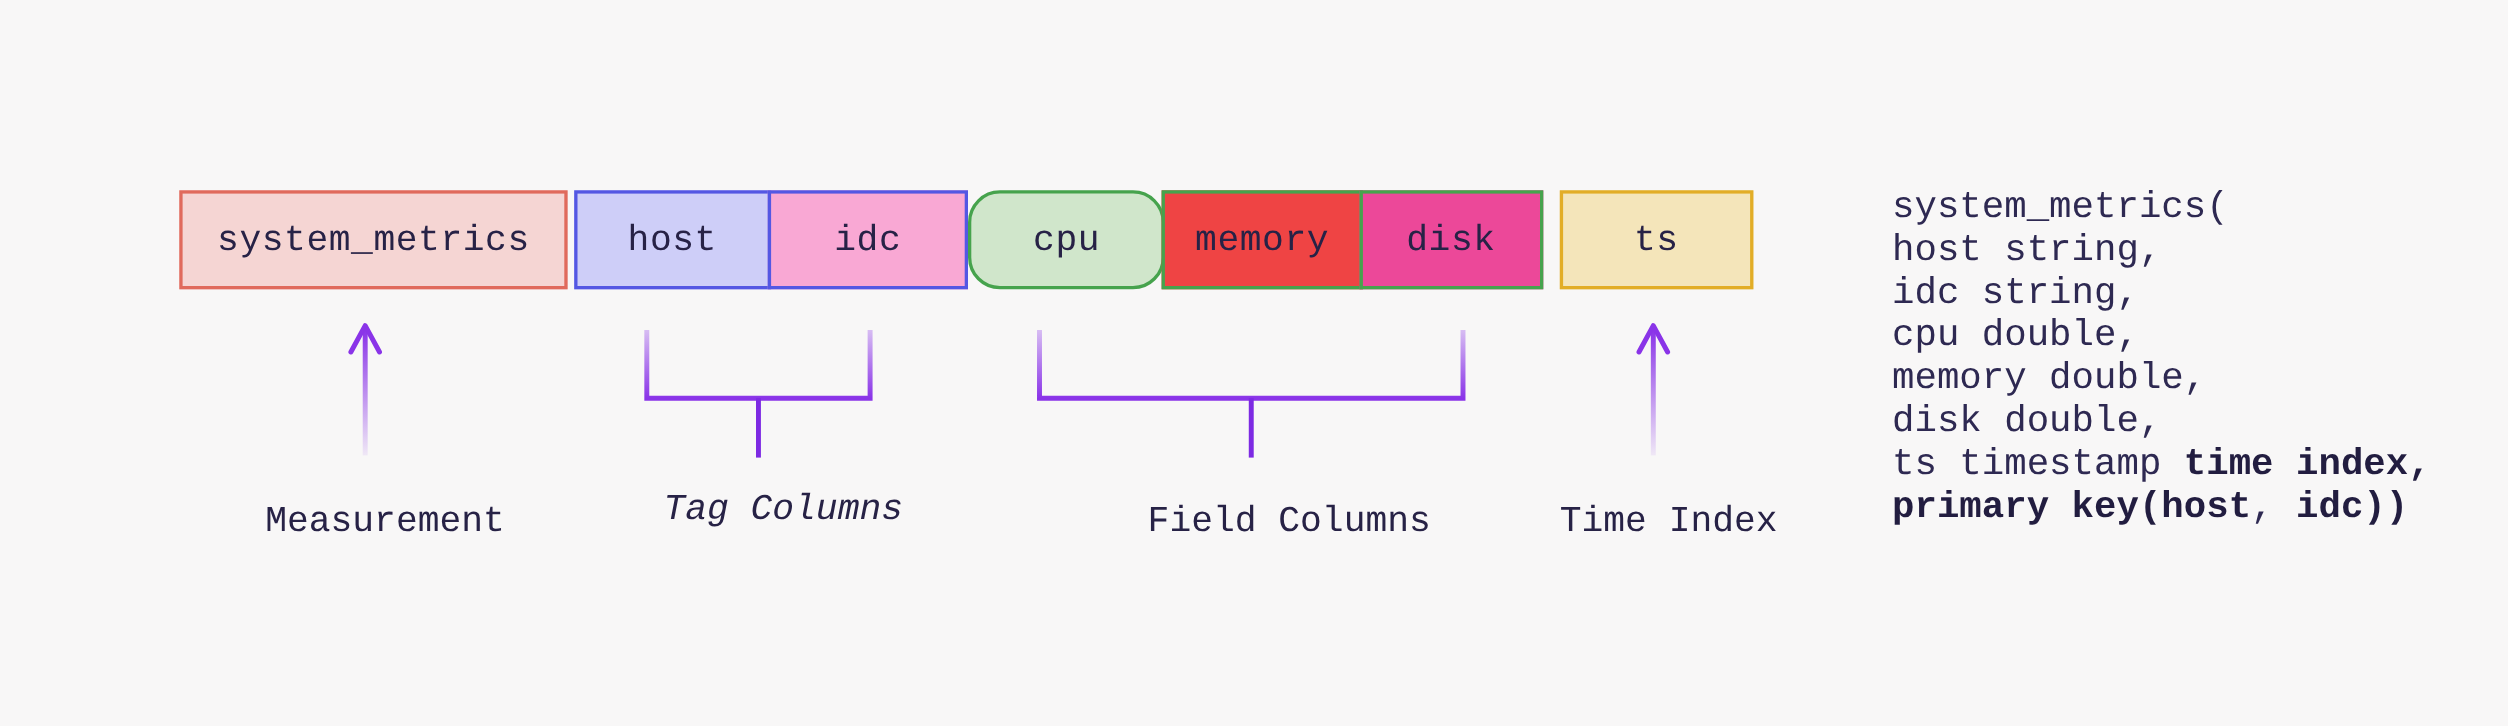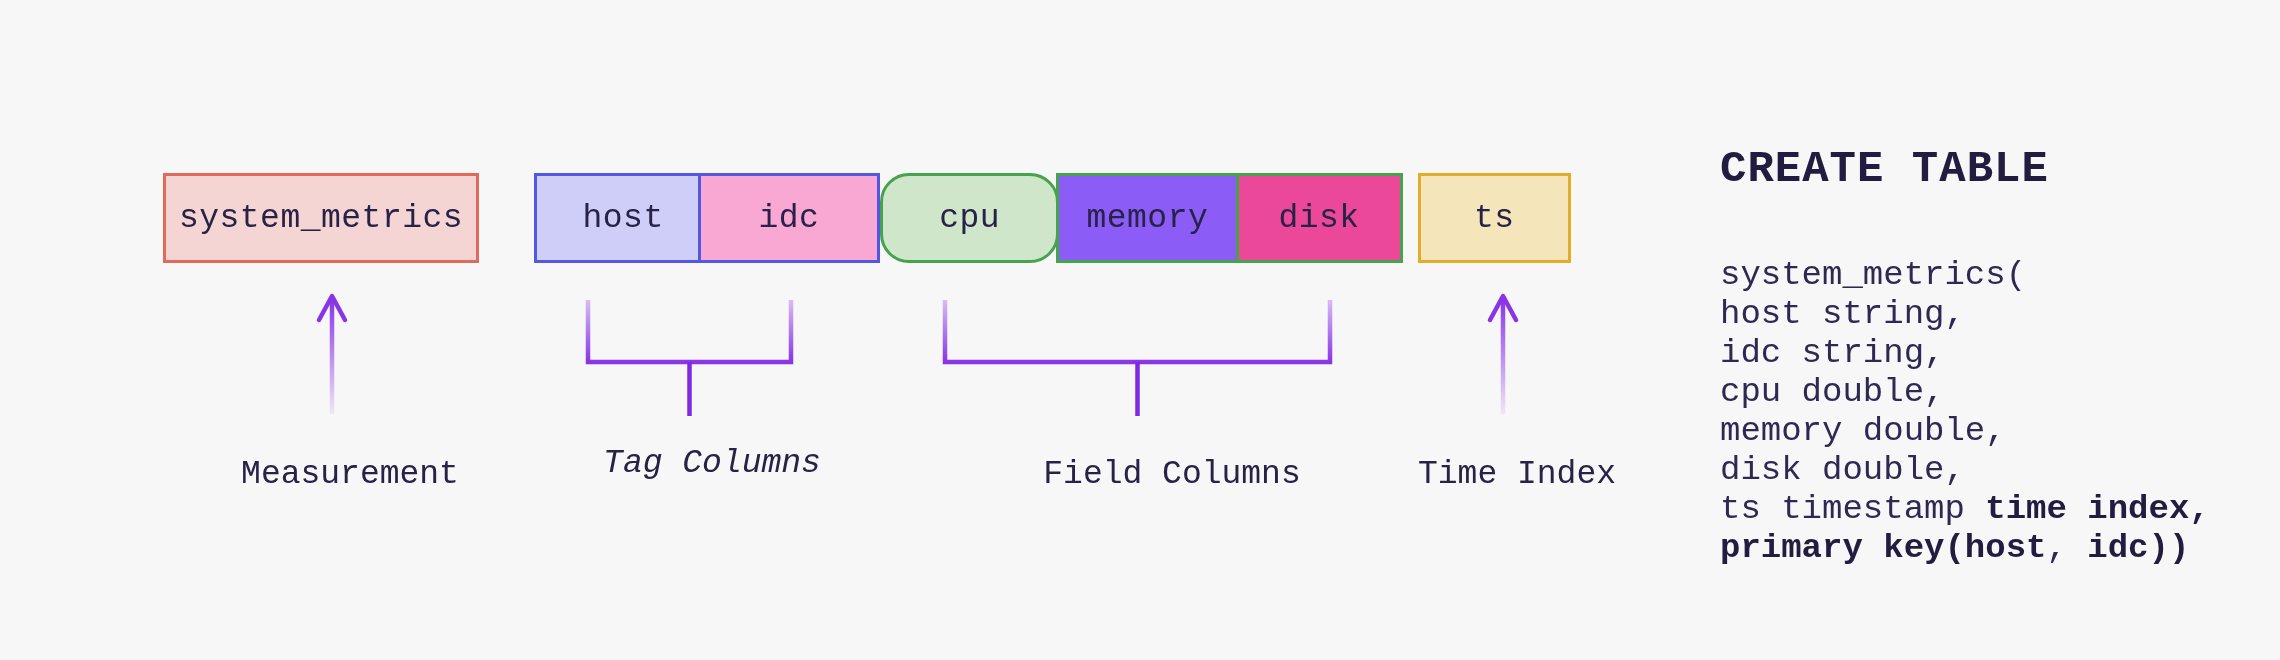--- a/index.html
+++ b/index.html
@@ -59,39 +59,39 @@
     color: #2e2952;
   }
   .sql-line .seg-bold { font-weight: bold; color: #221d40; text-align: right; }
 </style>
 </head>
 <body>
 
 <div class="canvas">
 
   <div id="boxRow">
-      <div class="schema-box" style="left: 163px; width: 316px; background: rgb(245, 213, 211); border-color: rgb(224, 106, 92);">
+      <div class="schema-box" style="left: 163px; width: 353px; background: rgb(245, 213, 211); border-color: rgb(224, 106, 92);">
         <span class="box-label">system_metrics</span>
       </div>
-      <div class="schema-box" style="left: 521.5px; width: 179.25px; background: rgb(206, 206, 248); border-color: rgb(84, 87, 227); margin-left: 12px;">
+      <div class="schema-box" style="left: 521.5px; width: 179.25px; background: rgb(206, 206, 248); border-color: rgb(84, 87, 227);">
         <span class="box-label">host</span>
       </div>
       <div class="schema-box" style="left: 697.75px; width: 182.25px; background: #f9a8d4; border-color: rgb(84, 87, 227);">
         <span class="box-label">idc</span>
       </div>
       <div class="schema-box" style="left: 880px; width: 179.25px; background: rgb(208, 230, 203); border-color: rgb(70, 163, 77); border-radius: 29px;">
         <span class="box-label">cpu</span>
       </div>
-      <div class="schema-box" style="left: 1056.25px; width: 182.25px; background: #8b5cf6; border-color: rgb(70, 163, 77);">
+      <div class="schema-box" style="left: 1056.25px; width: 182.25px; background: #ef4444; border-color: rgb(70, 163, 77);">
         <span class="box-label">memory</span>
       </div>
       <div class="schema-box" style="left: 1235.5px; width: 167px; background: #ec4899; border-color: rgb(70, 163, 77);">
         <span class="box-label">disk</span>
       </div>
-      <div class="schema-box" style="left: 1417.75px; width: 153px; background: rgb(244, 229, 186); border-color: rgb(226, 173, 39);">
+      <div class="schema-box" style="left: 1417.75px; width: 176px; background: rgb(244, 229, 186); border-color: rgb(226, 173, 39);">
         <span class="box-label">ts</span>
       </div>
     </div>
 
   <svg id="annoSvg" class="anno-svg" viewBox="0 0 2280 660" xmlns="http://www.w3.org/2000/svg">
       <defs>
         <linearGradient id="arrowFade" gradientUnits="userSpaceOnUse" x1="0" x2="0" y1="300" y2="414">
           <stop offset="0" stop-color="#8a34e8" stop-opacity="1"></stop>
           <stop offset="1" stop-color="#8a34e8" stop-opacity="0.08"></stop>
         </linearGradient>
@@ -111,17 +111,16 @@
     </svg>
 
   <div id="annoLabels">
       <div class="anno-label" style="left: 350px; top: 474px;">Measurement</div>
       <div class="anno-label" style="left: 712px; top: 463px; font-style: italic;">Tag Columns</div>
       <div class="anno-label" style="left: 1172px; top: 474px;">Field Columns</div>
       <div class="anno-label" style="left: 1517px; top: 474px;">Time Index</div>
     </div>
 
   <div class="sql-block">
-    <div class="sql-title">CREATE TABLE</div>
     <div id="sqlLines" class="sql-lines"><div class="sql-line"><span class="seg">system_metrics(</span></div><div class="sql-line"><span class="seg">host string,</span></div><div class="sql-line"><span class="seg">idc string,</span></div><div class="sql-line"><span class="seg">cpu double,</span></div><div class="sql-line"><span class="seg">memory double,</span></div><div class="sql-line"><span class="seg">disk double,</span></div><div class="sql-line"><span class="seg">ts timestamp </span><span class="seg-bold">time index,</span></div><div class="sql-line"><span class="seg-bold">primary key(host</span><span class="seg">, </span><span class="seg-bold">idc))</span></div></div>
   </div>
 
 </div>
 
 </body></html>

